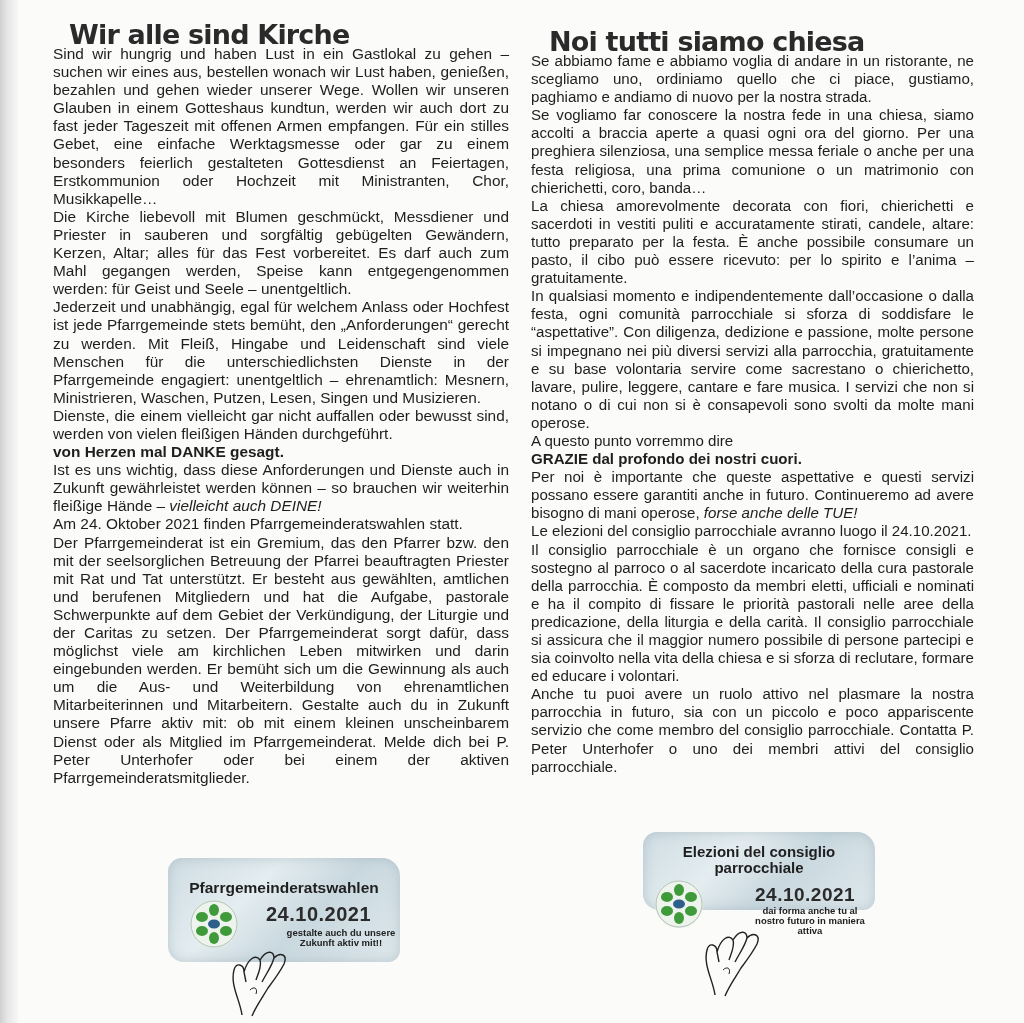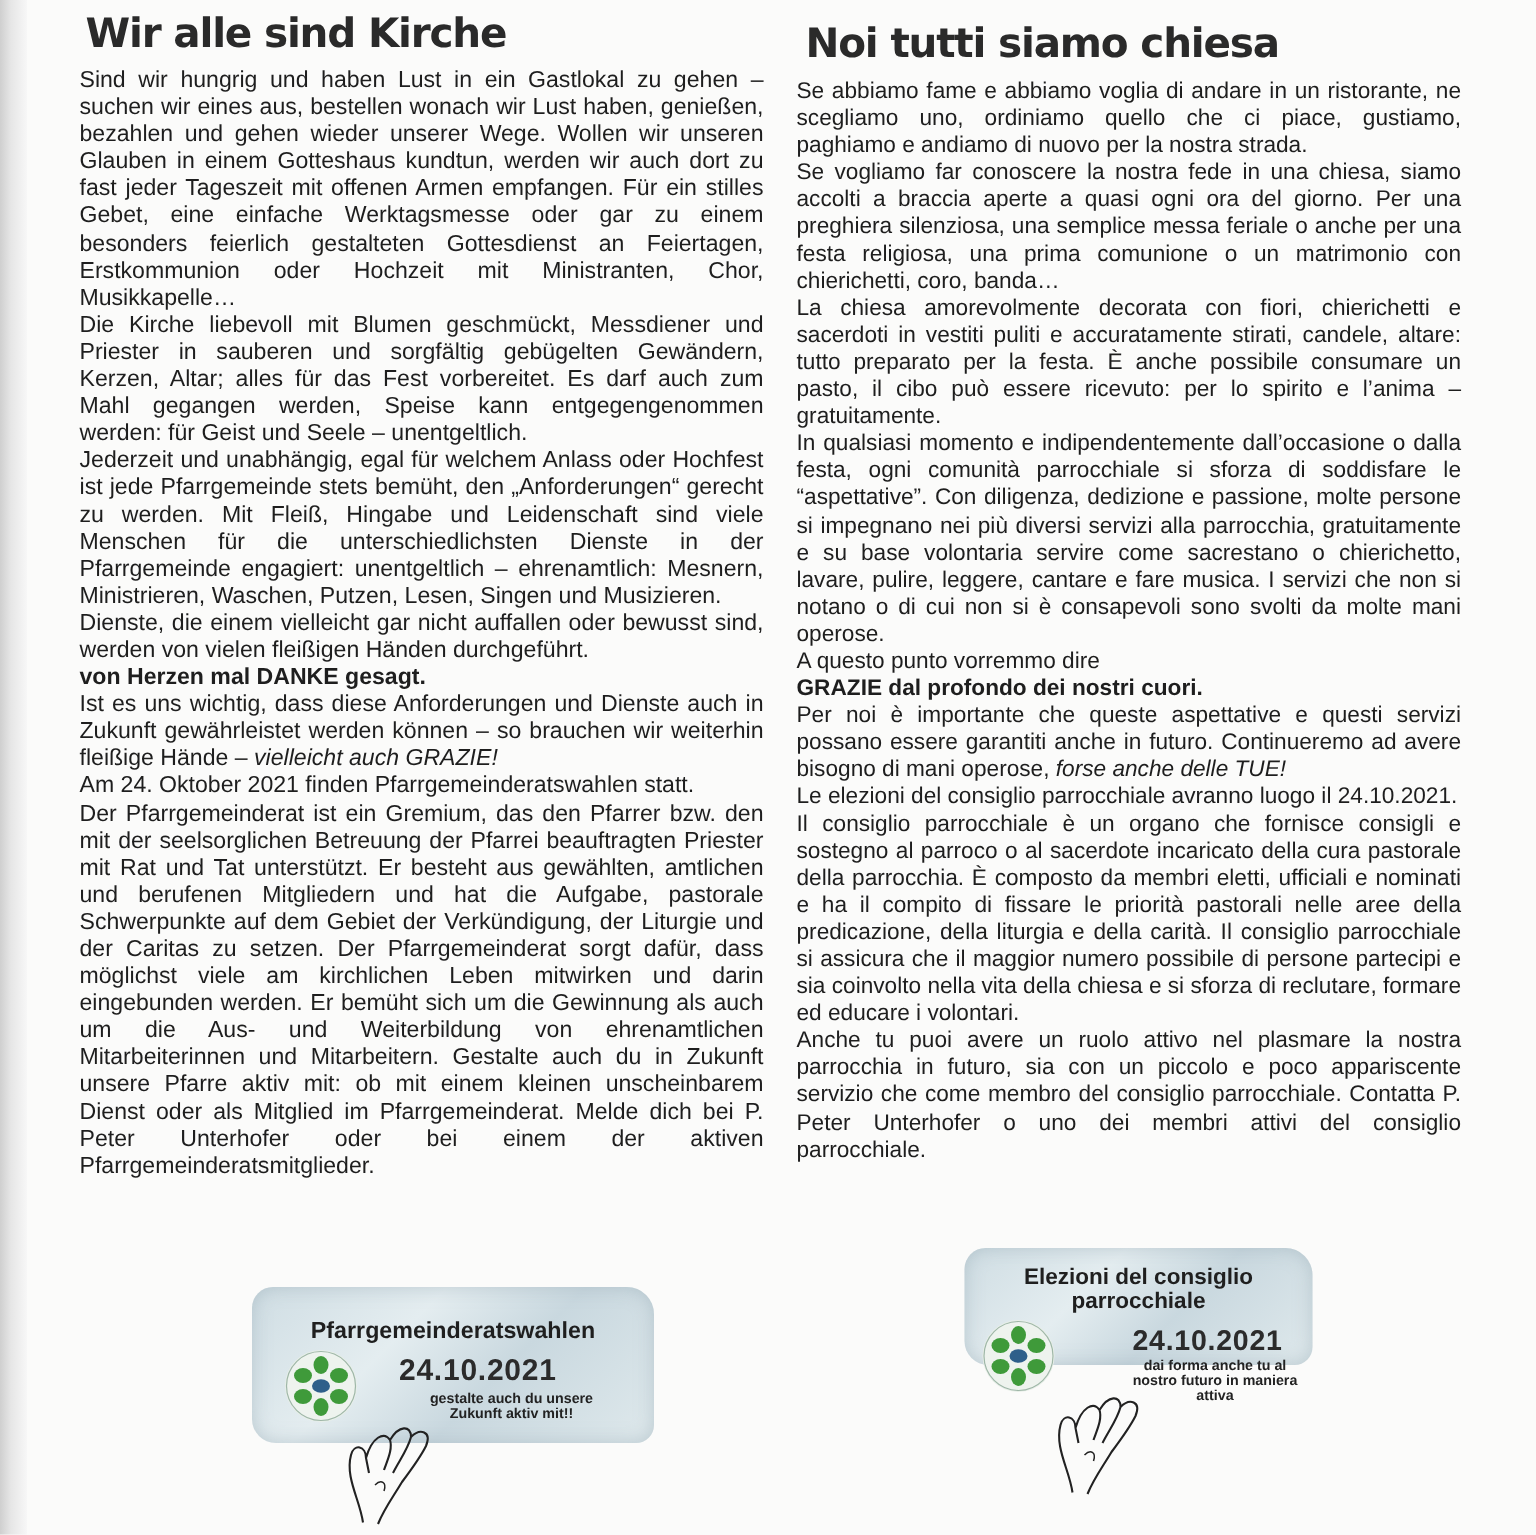--- a/index.html
+++ b/index.html
@@ -18,21 +18,21 @@
     position: absolute; top: 0;
   }
   .col-left { left: 53px; width: 456px; }
   .col-right { left: 531px; width: 443px; }
   .title {
     font-family: "DejaVu Sans", sans-serif;
     font-weight: bold;
     font-size: 27px;
     letter-spacing: -0.8px;
     color: #2a2a2a;
-    margin: 4px;
+    margin: 16px;
     position: absolute;
   }
   .col-left .title { top: 3px; left: 0; }
   .col-right .title { top: 10px; left: 2px; }
   .body-text {
     position: absolute; left: 0; right: 0;
     font-size: 15.4px;
     line-height: 18.1px;
     text-align: justify;
     hyphens: manual;
@@ -43,21 +43,21 @@
   .body-text .bold { font-weight: bold; }
   .body-text .ital { font-style: italic; }
   .nojust { text-align: left; }
 
   .banner {
     position: absolute;
     background: linear-gradient(135deg, #cfdde3 0%, #e4edf0 35%, #c9d8df 60%, #dfe9ec 100%);
     border-radius: 14px 18px 12px 16px;
     box-shadow: inset 0 0 12px rgba(150,170,180,0.5);
   }
-  .banner-left { left: 168px; top: 858px; width: 268px; height: 104px; }
+  .banner-left { left: 168px; top: 858px; width: 232px; height: 104px; }
   .banner-right { left: 643px; top: 832px; width: 232px; height: 78px; }
   .banner .b-title {
     position: absolute; font-weight: bold; color: #1f1f1f;
     font-size: 15px; line-height: 16px; text-align: center;
   }
   .banner-left .b-title { left: 6px; right: 6px; top: 22px; font-size: 15.5px; }
   .banner-right .b-title { left: 10px; right: 10px; top: 12px; font-size: 15px; }
   .banner .b-date {
     position: absolute; font-weight: bold; 
     color: #2b2b2b; font-size: 20px; letter-spacing: 0.5px;
@@ -89,21 +89,21 @@
 <div class="binding-shadow"></div>
 
 <div class="col col-left">
   <h1 class="title">Wir alle sind Kirche</h1>
   <div class="body-text">
     <p>Sind wir hungrig und haben Lust in ein Gastlokal zu gehen – suchen wir eines aus, bestellen wonach wir Lust haben, genießen, bezahlen und gehen wieder unserer Wege. Wollen wir unseren Glauben in einem Gotteshaus kundtun, werden wir auch dort zu fast jeder Tageszeit mit offenen Armen empfangen. Für ein stilles Gebet, eine einfache Werktagsmesse oder gar zu einem besonders feierlich gestalteten Gottesdienst an Feiertagen, Erstkommunion oder Hochzeit mit Ministranten, Chor, Musikkapelle…</p>
     <p>Die Kirche liebevoll mit Blumen geschmückt, Messdiener und Priester in sauberen und sorgfältig gebügelten Gewändern, Kerzen, Altar; alles für das Fest vorbereitet. Es darf auch zum Mahl gegangen werden, Speise kann entgegengenommen werden: für Geist und Seele – unentgeltlich.</p>
     <p>Jederzeit und unabhängig, egal für welchem Anlass oder Hochfest ist jede Pfarrgemeinde stets bemüht, den „Anforderungen“ gerecht zu werden. Mit Fleiß, Hingabe und Leidenschaft sind viele Menschen für die unterschiedlichsten Dienste in der Pfarrgemeinde engagiert: unentgeltlich – ehrenamtlich: Mesnern, Ministrieren, Waschen, Putzen, Lesen, Singen und Musizieren.</p>
     <p>Dienste, die einem vielleicht gar nicht auffallen oder bewusst sind, werden von vielen fleißigen Händen durchgeführt.</p>
     <p class="bold nojust">von Herzen mal DANKE gesagt.</p>
-    <p><span>Ist es uns wichtig, dass diese Anforderungen und Dienste auch in Zukunft gewährleistet werden können – so brauchen wir weiterhin fleißige Hände – </span><span class="ital">vielleicht auch GRAZIE!</span></p>
+    <p><span>Ist es uns wichtig, dass diese Anforderungen und Dienste auch in Zukunft gewährleistet werden können – so brauchen wir weiterhin fleißige Hände – </span><span class="ital">vielleicht auch DEINE!</span></p>
     <p class="nojust">Am 24. Oktober 2021 finden Pfarrgemeinderatswahlen statt.</p>
     <p>Der Pfarrgemeinderat ist ein Gremium, das den Pfarrer bzw. den mit der seelsorglichen Betreuung der Pfarrei beauftragten Priester mit Rat und Tat unterstützt. Er besteht aus gewählten, amtlichen und berufenen Mitgliedern und hat die Aufgabe, pastorale Schwerpunkte auf dem Gebiet der Verkündigung, der Liturgie und der Caritas zu setzen. Der Pfarrgemeinderat sorgt dafür, dass möglichst viele am kirchlichen Leben mitwirken und darin eingebunden werden. Er bemüht sich um die Gewinnung als auch um die Aus- und Weiterbildung von ehrenamtlichen Mitarbeiterinnen und Mitarbeitern. Gestalte auch du in Zukunft unsere Pfarre aktiv mit: ob mit einem kleinen unscheinbarem Dienst oder als Mitglied im Pfarrgemeinderat. Melde dich bei P. Peter Unterhofer oder bei einem der aktiven Pfarrgemeinderatsmitglieder.</p>
   </div>
 </div>
 
 <div class="banner banner-left">
   <div class="b-title">Pfarrgemeinderatswahlen</div>
   <div class="logo">
     <svg viewBox="0 0 48 48">
       <circle cx="24" cy="24" r="23" fill="#eef3ee" stroke="#9fb7a8" stroke-width="0.8"></circle>

